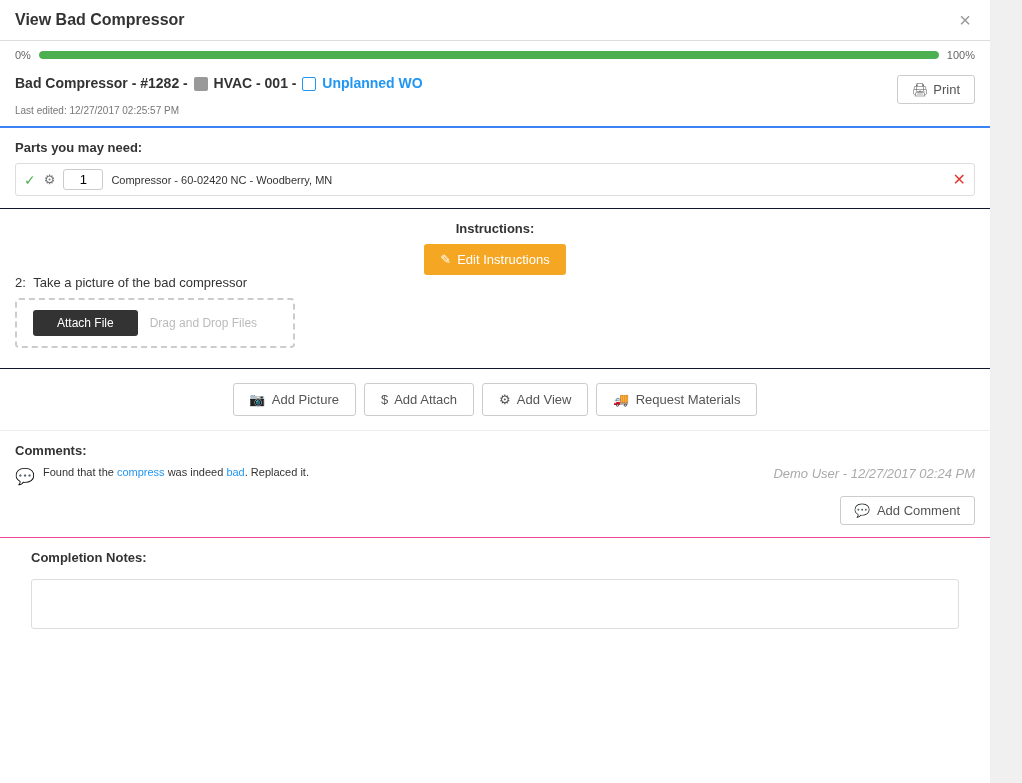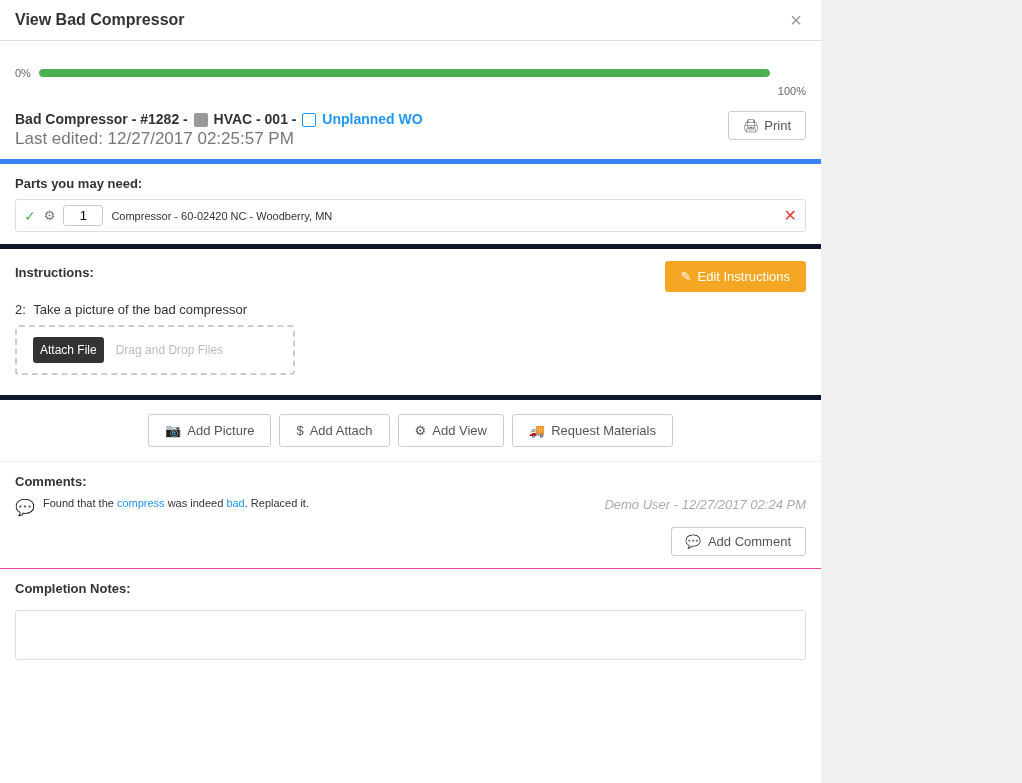--- a/index.html
+++ b/index.html
@@ -4,21 +4,21 @@
   <style>
     * { box-sizing: border-box; margin: 0; padding: 0; }
     body {
       font-family: Arial, sans-serif;
       font-size: 13px;
       background: #f0f0f0;
       color: #333;
     }
     .modal {
       background: #fff;
-      width: 821px;
+      width: 990px;
       min-height: 783px;
       position: relative;
     }
     .modal-header {
       display: flex;
       justify-content: space-between;
       align-items: center;
       padding: 10px 15px;
       border-bottom: 1px solid #ddd;
       background: #fff;
@@ -46,73 +46,72 @@
     }
     .progress-label-left {
       font-size: 11px;
       color: #666;
       white-space: nowrap;
     }
     .progress-label-right {
       font-size: 11px;
       color: #666;
       white-space: nowrap;
-      margin-top: 36px;
     }
     .progress-bar-container {
       flex: 1;
       height: 8px;
       background: #e0e0e0;
       border-radius: 4px;
       overflow: hidden;
     }
     .progress-bar-fill {
       height: 100%;
       background: #4caf50;
       border-radius: 4px;
     }
 
     .info-section {
       padding: 10px 15px;
       display: flex;
       justify-content: space-between;
       align-items: flex-start;
-      border-bottom: 5px solid #3b82f6;
+      border-bottom: 2px solid #3b82f6;
     }
     .info-left { }
     .info-title {
       font-weight: bold;
       font-size: 14px;
       color: #333;
     }
     .info-title a {
       color: #2196f3;
       text-decoration: none;
     }
     .info-sub {
-      font-size: 17px;
+      font-size: 10px;
       color: #777;
-      margin-top: 2px;
+      margin-top: 14px;
     }
     .print-btn {
       background: #fff;
       border: 1px solid #ccc;
       padding: 6px 14px;
       cursor: pointer;
       font-size: 13px;
       color: #555;
       border-radius: 3px;
       display: flex;
       align-items: center;
       gap: 5px;
     }
 
     .section {
       padding: 12px 15px;
-      border-bottom: 5px solid #0f172a;
+      border-bottom: 1px solid #0f172a;
     }
     .section-label {
       font-weight: bold;
       font-size: 13px;
       margin-bottom: 8px;
     }
 
     .parts-row {
       display: flex;
       align-items: center;
@@ -131,21 +130,21 @@
       font-size: 13px;
       border-radius: 3px;
     }
     .parts-desc { flex: 1; font-size: 11px; }
     .parts-remove { color: #e53935; font-size: 16px; cursor: pointer; }
 
     .instructions-header {
       display: flex;
       justify-content: space-between;
       align-items: center;
-      margin-bottom: 10px;
+      flex-direction: column;
     }
     .edit-instructions-btn {
       background: #f5a623;
       color: #fff;
       border: none;
       padding: 8px 16px;
       cursor: pointer;
       font-size: 13px;
       border-radius: 3px;
       display: flex;
@@ -179,21 +178,21 @@
       display: inline-flex;
       align-items: center;
       gap: 12px;
       margin-top: 8px;
       min-width: 280px;
     }
     .attach-file-btn {
       background: #333;
       color: #fff;
       border: none;
-      padding: 6px 7px;
+      padding: 6px 24px;
       cursor: pointer;
       font-size: 12px;
       border-radius: 3px;
     }
     .drag-drop-text {
       color: #bbb;
       font-size: 12px;
     }
 
     .action-buttons-section {
@@ -257,21 +256,21 @@
       cursor: pointer;
       font-size: 13px;
       color: #555;
       border-radius: 3px;
       display: flex;
       align-items: center;
       gap: 6px;
     }
 
     .completion-section {
-      padding: 12px 15px;
+      padding: 12px 31px;
     }
     .completion-input {
       width: 100%;
       border: 1px solid #ddd;
       padding: 8px;
       font-size: 13px;
       border-radius: 3px;
       height: 50px;
       resize: none;
       margin-top: 6px;

